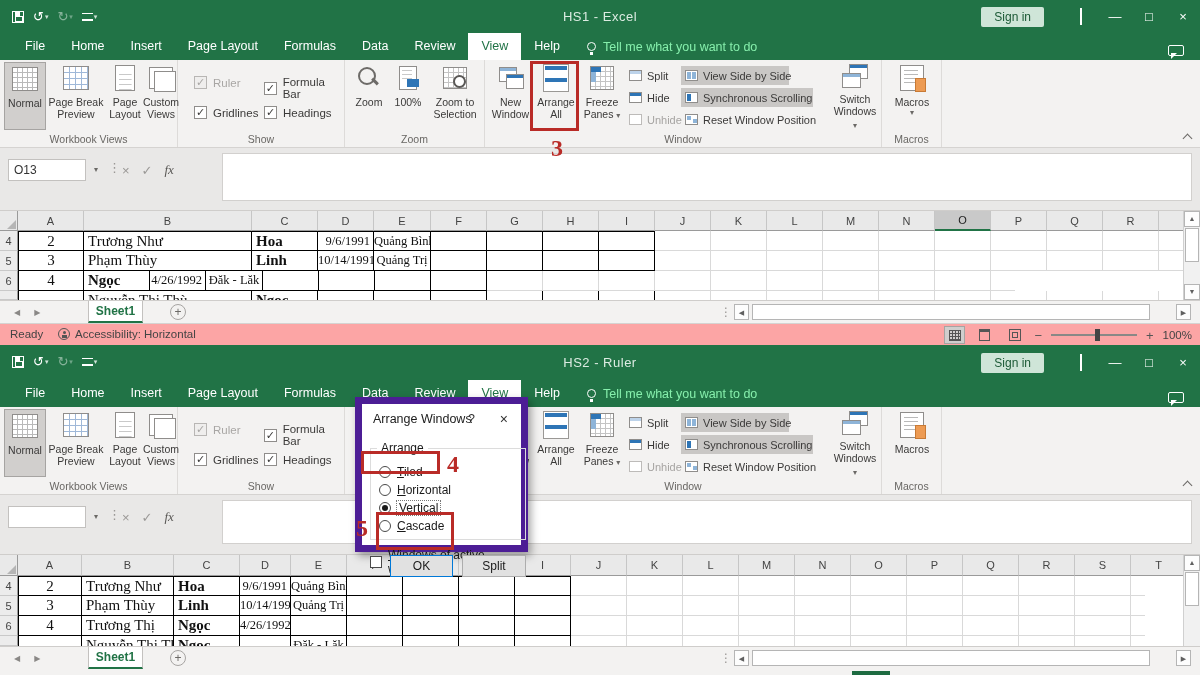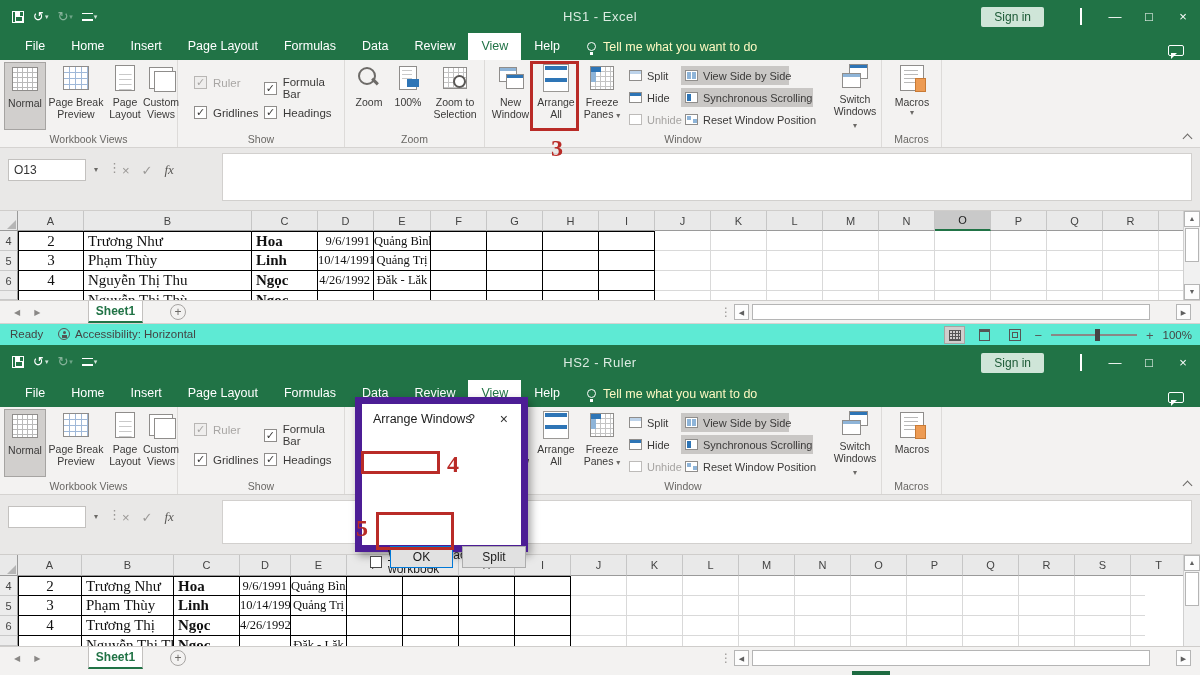--- a/index.html
+++ b/index.html
@@ -28,21 +28,21 @@
   .tctrl { position:absolute; right:0; top:0; height:100%; display:flex; align-items:center; }
   .signin { background:#cfe5d8; color:#1c5a36; font-size:12px; padding:3px 13px; border-radius:2px; margin-right:20px; }
   .wbtn { width:34px; text-align:center; color:#fff; font-size:13px; }
   .rdo { width:13px; height:11px; border:1px solid #fff; position:relative; margin:0 auto; }
   .rdo:before { content:""; position:absolute; left:2px; top:2px; right:2px; height:2px; background:#fff; }
 
   
   .tabrow { position:relative; height:27px; background:#217346; display:flex; align-items:stretch; padding-left:12px; }
   .rtab { color:#fff; font-size:12.5px; padding:6px 13px 0 13px; }
   .rtab.active { background:#fff; color:#217346; }
-  .tellme { display:flex; align-items:center; gap:7px; color:#fef9c3; font-size:12.5px; margin-left:14px; }
+  .tellme { display:flex; align-items:center; gap:7px; color:#86efac; font-size:12.5px; margin-left:14px; }
   .bulb { width:9px; height:9px; border:1.5px solid #fff; border-radius:50%; position:relative; }
   .bulb:after { content:""; position:absolute; left:2px; top:9px; width:3px; height:3px; background:#fff; }
   .bubble { position:absolute; right:16px; bottom:4px; width:16px; height:11px; border:1.5px solid #fff; border-radius:2px; }
   .bubble:after { content:""; position:absolute; left:2px; bottom:-4px; border:3px solid transparent; border-top-color:#fff; border-left-color:#fff; }
 
   
   .ribbon { position:relative; height:88px; background:#f3f2f1; border-bottom:1px solid #d5d3d1; }
   .rgroup { position:absolute; top:0; height:87px; border-right:1px solid #dddbd9; }
   .glabel { position:absolute; bottom:2px; left:0; right:0; text-align:center; font-size:10.5px; color:#696764; }
   .bigbtn { position:absolute; top:2px; height:68px; display:flex; flex-direction:column; align-items:center;
@@ -166,21 +166,21 @@
     border-right:1px solid #c3c1bf; border-bottom:2px solid #217346; color:#217346; font-weight:700; font-size:12px;
     text-align:center; line-height:20px; }
   .addsheet { position:absolute; left:170px; top:3px; width:16px; height:16px; border:1px solid #a6a4a2; border-radius:50%;
     color:#6b6966; font-size:12px; line-height:14px; text-align:center; }
   .hdots { position:absolute; left:720px; top:4px; color:#9a9896; font-size:12px; }
   .hsbtn { position:absolute; top:3px; width:15px; height:16px; background:#fdfdfd; border:1px solid #b5b5b5;
     font-size:7px; color:#606060; text-align:center; line-height:15px; }
   .hthumb { position:absolute; left:752px; top:3px; width:398px; height:16px; background:#fff; border:1px solid #b5b5b5; }
 
   
-  .sbar { position:relative; height:22px; background:#5eead4; border-top:1px solid #d5d3d1; font-size:11.5px; color:#444; }
+  .sbar { position:relative; height:22px; background:#fca5a5; border-top:1px solid #d5d3d1; font-size:11.5px; color:#444; }
   .sready { position:absolute; left:10px; top:4px; }
   .sacc { position:absolute; left:58px; top:4px; display:flex; gap:5px; align-items:center; }
   .accico { width:12px; height:12px; border:1px solid #555; border-radius:50%; position:relative; }
   .accico:before { content:""; position:absolute; left:4px; top:2px; width:3px; height:3px; background:#555; border-radius:50%; }
   .accico:after { content:""; position:absolute; left:3px; top:6px; width:5px; height:3px; background:#555; }
   .sright { position:absolute; right:8px; top:0; height:22px; display:flex; align-items:center; gap:9px; }
   .vb { width:21px; height:18px; display:flex; align-items:center; justify-content:center; }
   .vb.sel { background:#d0cecd; border:1px solid #a6a4a2; }
   .vbi-grid { width:12px; height:11px; border:1px solid #555;
     background-image:repeating-linear-gradient(#0000 0 2px,#555 2px 3px),repeating-linear-gradient(90deg,#0000 0 2px,#555 2px 3px); }
@@ -200,21 +200,21 @@
   .dclose { position:absolute; right:13px; top:0; color:#333; font-size:14px; }
   .dgroup { position:absolute; left:8px; top:44px; width:156px; height:92px; border:1px solid #dcdcdc; }
   .dgl { position:absolute; left:6px; top:-8px; background:#fff; padding:0 4px; }
   .drow { position:absolute; left:8px; display:flex; align-items:center; gap:6px; height:17px; }
   .rad { width:12px; height:12px; border:1px solid #4a4a4a; border-radius:50%; background:#fff; position:relative; flex:none; }
   .rad.on:after { content:""; position:absolute; left:2px; top:2px; width:6px; height:6px; background:#1a1a1a; border-radius:50%; }
   .dlbl.ul::first-letter { text-decoration:underline; }
   .focusbox { outline:1px dotted #777; padding:0 2px; }
   .dcheck { position:absolute; left:8px; top:144px; display:flex; align-items:center; gap:6px; }
   .cbx { width:12px; height:12px; border:1px solid #4a4a4a; background:#fff; flex:none; }
-  .dbtn { position:absolute; top:142px; height:22px; background:#e1e1e1; border:1px solid #adadad;
+  .dbtn { position:absolute; top:151px; height:22px; background:#e1e1e1; border:1px solid #adadad;
     text-align:center; line-height:20px; font-size:12px; }
   .dbtn.ok { left:28px; width:63px; border:1px solid #0078d7; }
   .dbtn.cancel { left:100px; width:64px; }
 
   
   .ann-box { position:absolute; border:3px solid #b92b27; z-index:60; }
   .ann-num { position:absolute; z-index:60; color:#b92b27; font-family:"Liberation Serif","DejaVu Serif",serif;
     font-weight:700; font-size:24px; line-height:1; }
 
   .taskpeek { position:absolute; left:852px; bottom:0; width:38px; height:4px; background:#1e6b41; z-index:5; }
@@ -480,21 +480,20 @@
           <div class="cell w56"></div>
           <div class="cell w56"></div>
           <div class="cell w56"></div>
           <div class="cell w56"></div>
           <div class="cell w56"></div>
           <div class="cell wf1"></div>
     </div>
     <div class="grow">
       <div class="rn">6</div>
       <div class="cell ca w-a1 bd bl">4</div>
-      <div class="cell cb w-b1 bd">Nguyễn Thị Thu</div>
       <div class="cell cc w-c1 bd">Ngọc</div>
       <div class="cell cd w-d1 bd">4/26/1992</div>
       <div class="cell ce w-e1 bd">Đăk - Lăk</div>
       <div class="cell bd w56"></div>
           <div class="cell bd w56"></div>
           <div class="cell bd w56"></div>
           <div class="cell bd w56"></div>
       <div class="cell w56"></div>
           <div class="cell w56"></div>
           <div class="cell w56"></div>
@@ -902,20 +901,39 @@
     <span class="hsbtn" style="left:1176px">▶</span>
   </div>
 </div>
 
 <div class="dialog">
   <div class="dtitle">
     <span>Arrange Windows</span>
     <span class="dhelp">?</span>
     <span class="dclose">×</span>
   </div>
+  <div class="dgroup">
+    <span class="dgl">Arrange</span>
+    <div class="drow" style="top:14px">
+          <span class="rad"></span>
+          <span class="dlbl ul">Tiled</span>
+        </div>
+    <div class="drow" style="top:32px">
+          <span class="rad"></span>
+          <span class="dlbl ul">Horizontal</span>
+        </div>
+    <div class="drow" style="top:50px">
+          <span class="rad on"></span>
+          <span class="dlbl ul focusbox">Vertical</span>
+        </div>
+    <div class="drow" style="top:68px">
+          <span class="rad"></span>
+          <span class="dlbl ul">Cascade</span>
+        </div>
+  </div>
   <div class="dcheck">
     <span class="cbx"></span>
     <span class="dlbl ul">Windows of active workbook</span>
   </div>
   <span class="dbtn ok">OK</span>
   <span class="dbtn cancel">Split</span>
 </div>
 
 <div class="ann-box" style="left:530px;top:61px;width:49px;height:70px"></div>
 <div class="ann-num" style="left:551px;top:136px">3</div>

